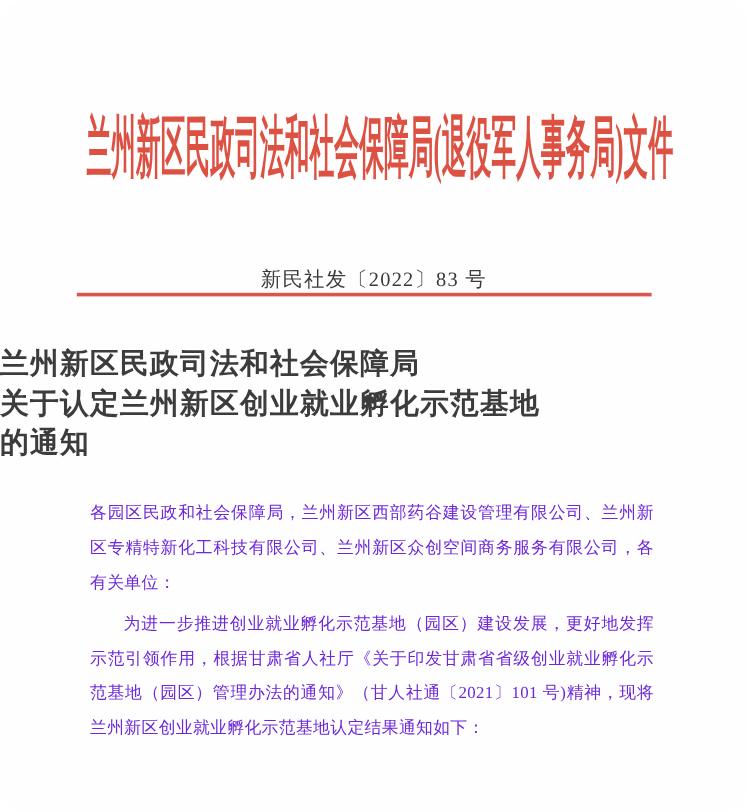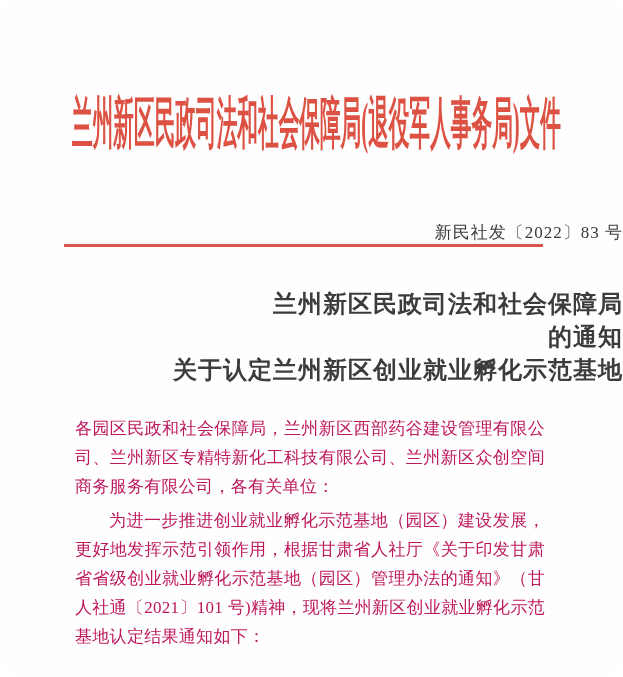--- a/index.html
+++ b/index.html
@@ -27,54 +27,54 @@
   .header-banner text {
     font-family: "Liberation Serif", "DejaVu Serif", serif;
     font-weight: bold;
     fill: var(--header-red, #dd5143);
   }
   .doc-number {
     position: absolute;
     left: 0;
     top: 221px;
     width: 623px;
-    text-align: right;
+    text-align: center;
     font-size: 17px;
     letter-spacing: 1px;
     color: #3a3a3a;
   }
   .red-line {
     position: absolute;
     left: 64px;
     top: 244px;
     width: 479px;
     height: 3px;
     background: var(--divider-red, #d9564a);
   }
   .doc-title {
     position: absolute;
     left: 0;
     top: 288px;
     width: 623px;
-    text-align: right;
+    text-align: left;
     font-weight: bold;
     font-size: 24px;
     line-height: 33px;
     letter-spacing: 1px;
     color: #3c3c3c;
   }
   .doc-body {
     position: absolute;
     left: 75px;
     top: 414px;
     width: 470px;
-    font-size: 17px;
+    font-size: 14px;
     line-height: 29px;
     letter-spacing: 0.3px;
-    color: #be185d;
+    color: #6d28d9;
     text-align: justify;
   }
   .doc-body p {
     margin: 0 0 5px 0;
   }
   .doc-body p.indent {
     text-indent: 2em;
   }
 </style>
 </head>
@@ -87,22 +87,22 @@
       <text x="244.5" y="50" text-anchor="middle" font-size="56" textLength="489" lengthAdjust="spacingAndGlyphs">兰州新区民政司法和社会保障局(退役军人事务局)文件</text>
     </svg>
   </div>
 
   <div class="doc-number">新民社发〔2022〕83 号</div>
 
   <div class="red-line"></div>
 
   <div class="doc-title">
     <div>兰州新区民政司法和社会保障局</div>
+    <div>关于认定兰州新区创业就业孵化示范基地</div>
     <div>的通知</div>
-    <div>关于认定兰州新区创业就业孵化示范基地</div>
   </div>
 
   <div class="doc-body">
     <p>各园区民政和社会保障局，兰州新区西部药谷建设管理有限公司、兰州新区专精特新化工科技有限公司、兰州新区众创空间商务服务有限公司，各有关单位：</p>
     <p class="indent">为进一步推进创业就业孵化示范基地（园区）建设发展，更好地发挥示范引领作用，根据甘肃省人社厅《关于印发甘肃省省级创业就业孵化示范基地（园区）管理办法的通知》（甘人社通〔2021〕101 号)精神，现将兰州新区创业就业孵化示范基地认定结果通知如下：</p>
   </div>
 
 </div>
 
 </body></html>

